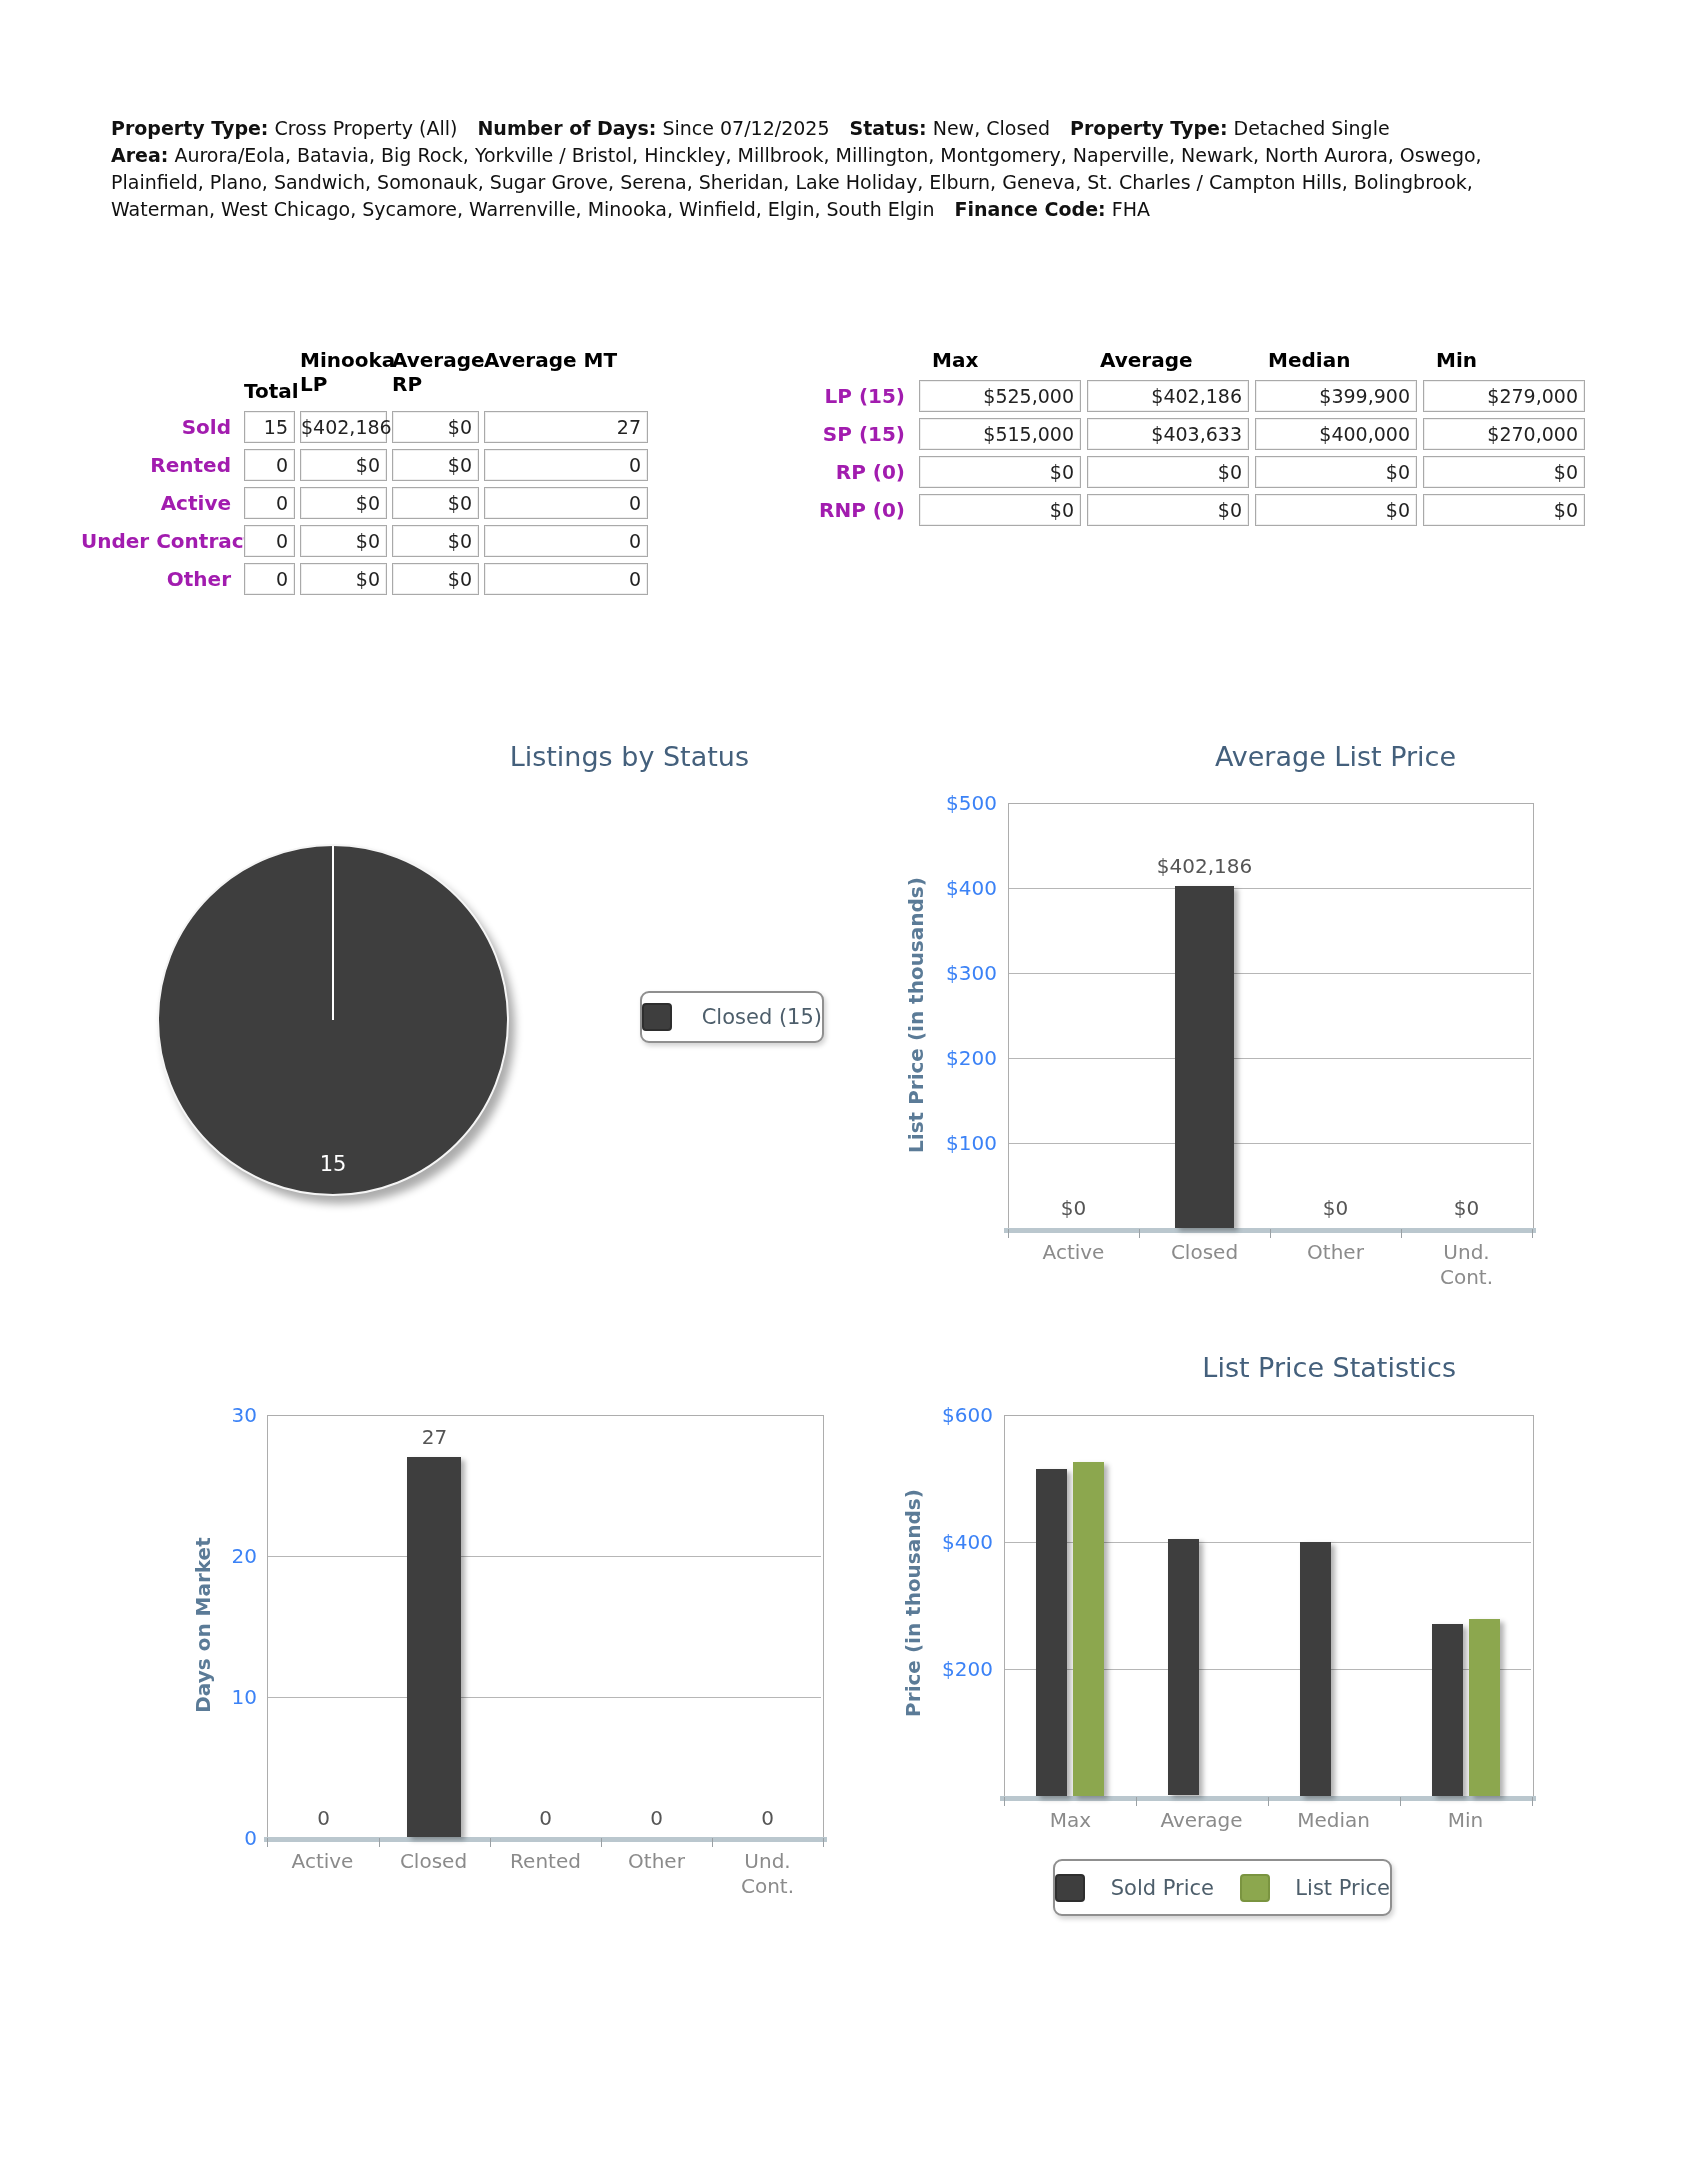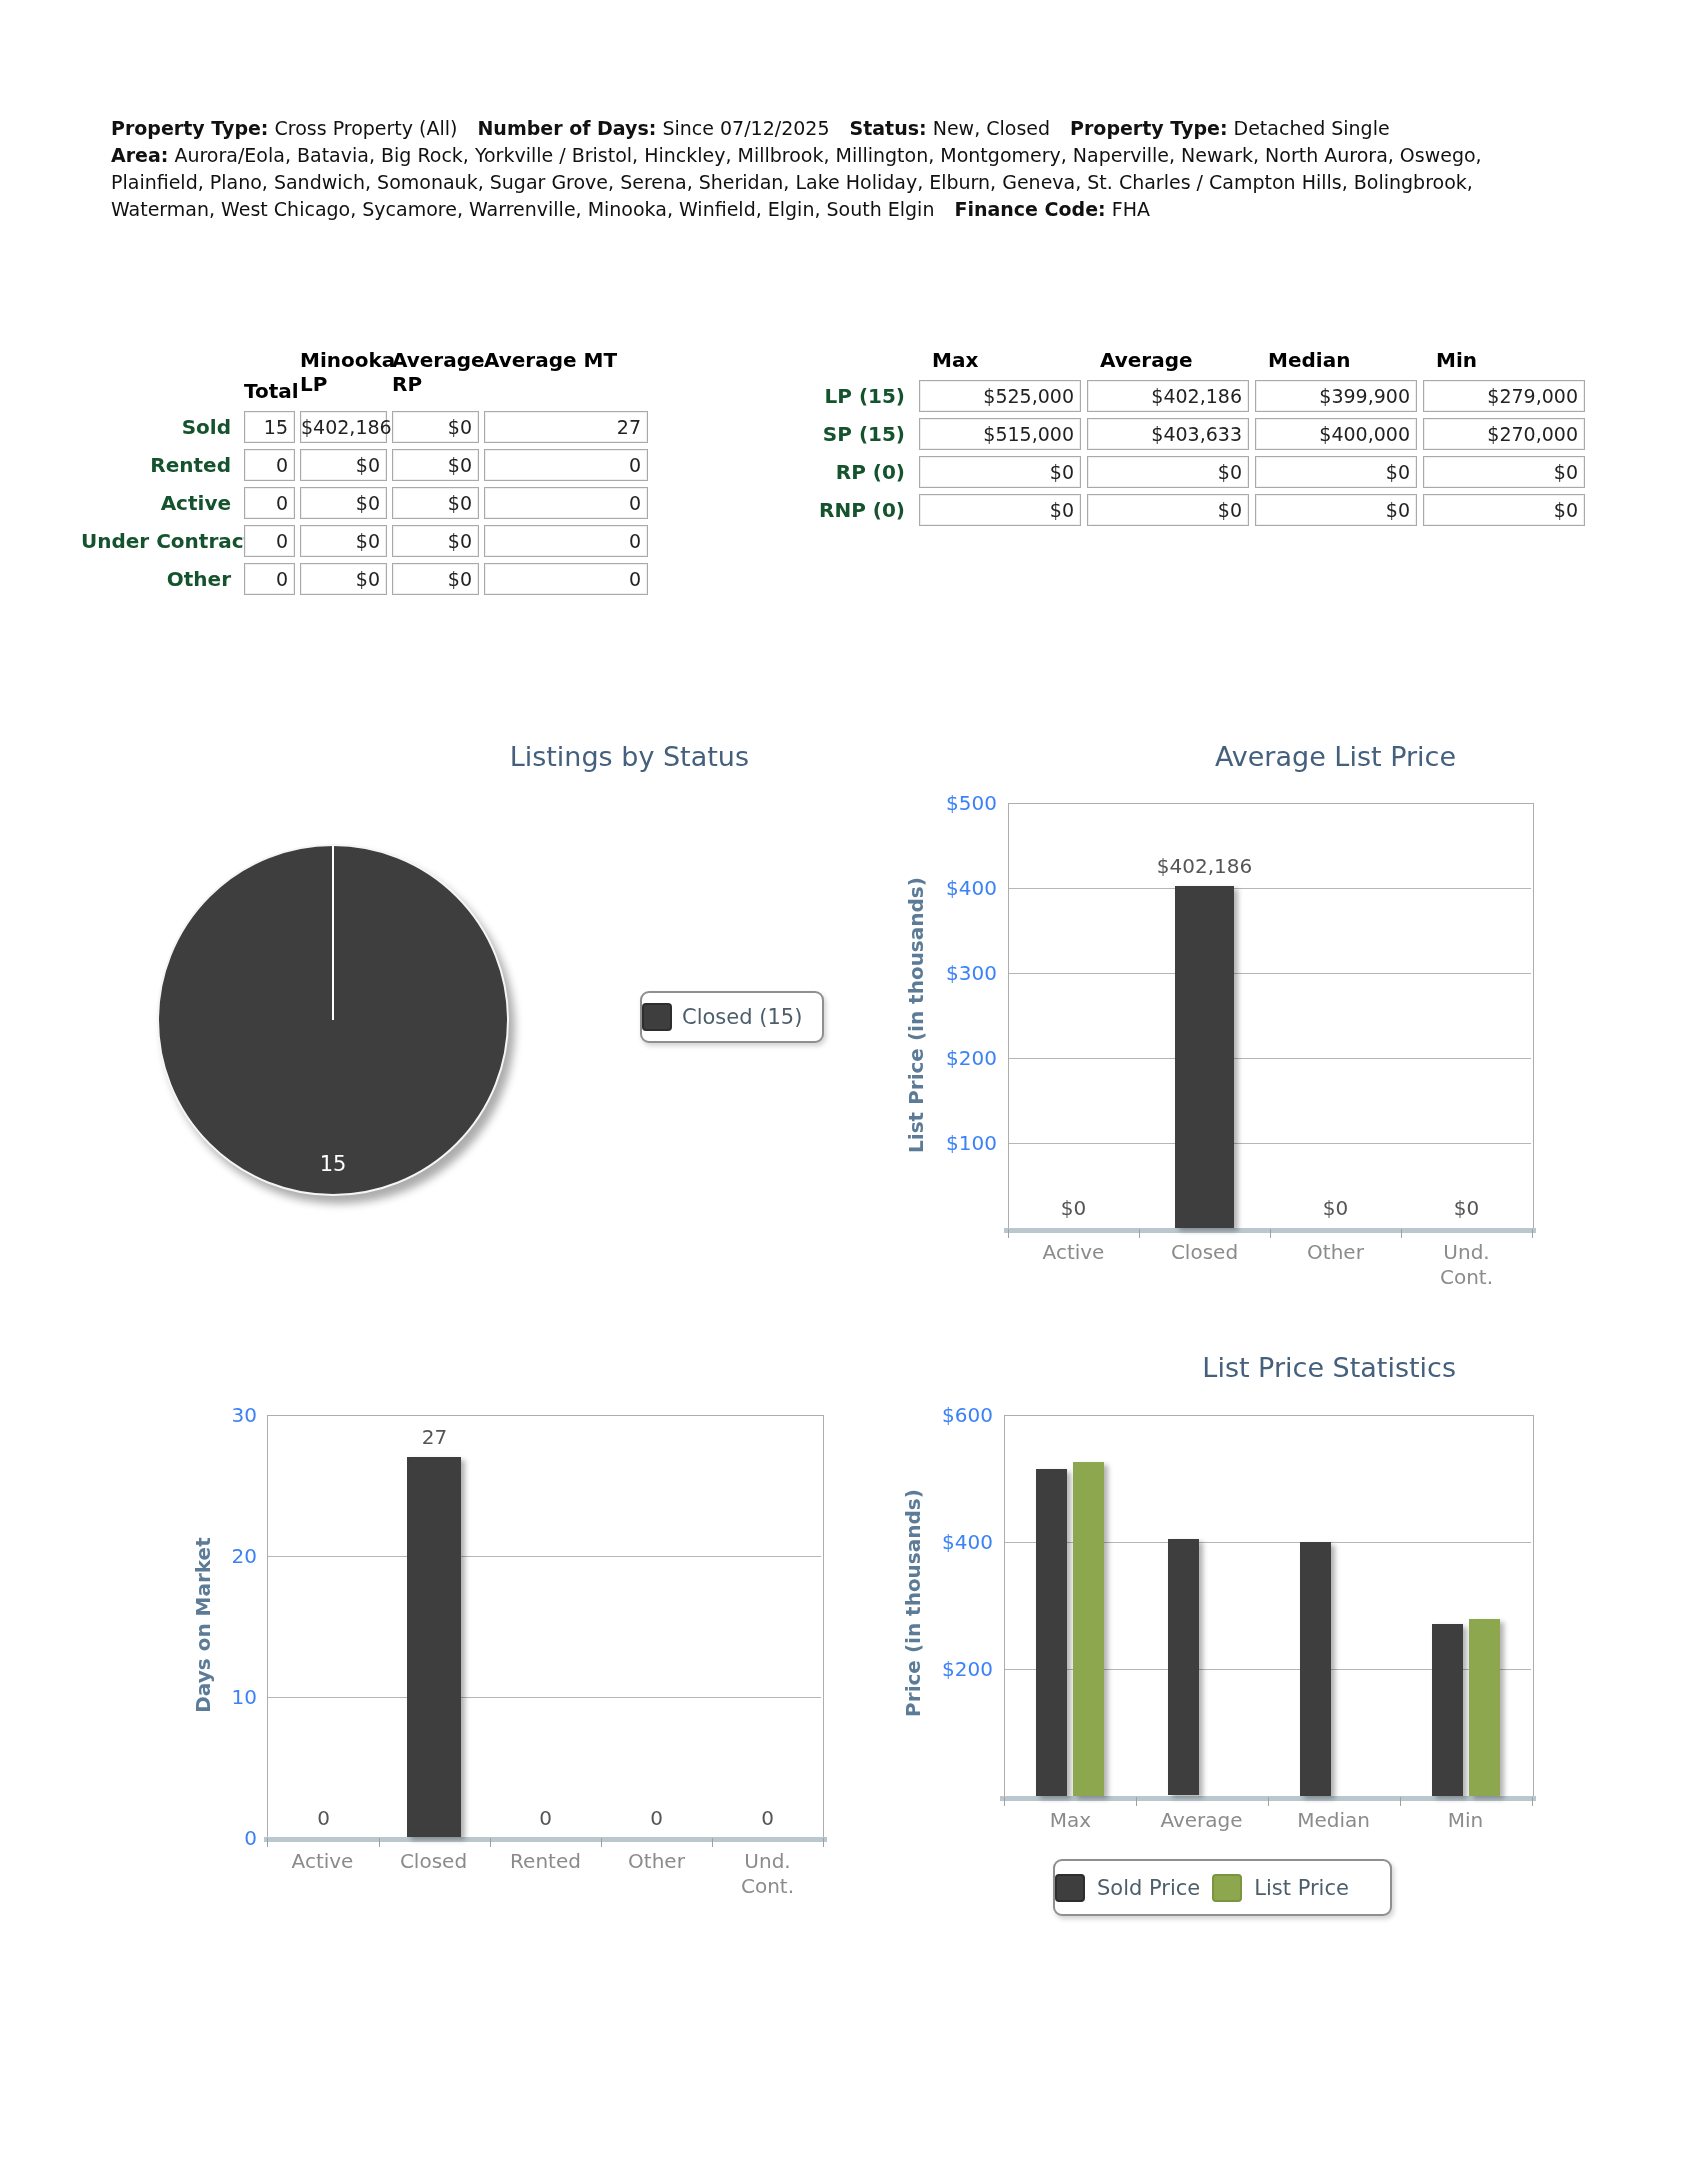--- a/index.html
+++ b/index.html
@@ -11,21 +11,21 @@
   .criteria .gap{display:inline-block;width:20px;}
   
   .tbl{position:absolute;display:grid;}
   #tbl-status{left:64px;top:348px;grid-template-columns:158px 51px 87px 87px 164px;
               grid-template-rows:57px repeat(5,32px);gap:6px 5px;}
   #tbl-price{left:767px;top:348px;grid-template-columns:129px 162px 162px 162px 162px;
              grid-template-rows:26px repeat(4,32px);gap:6px 6px;}
   .th{font-weight:bold;font-size:20px;color:#000;line-height:24px;align-self:start;}
   .th-total{align-self:end;text-align:center;padding-bottom:2px;}
   #tbl-price .th{padding-left:13px;}
-  .rl{font-weight:bold;font-size:20px;color:#14532d;text-align:right;line-height:32px;padding-right:8px;white-space:nowrap;}
+  .rl{font-weight:bold;font-size:20px;color:#a21caf;text-align:right;line-height:32px;padding-right:8px;white-space:nowrap;}
   .cell{background:#fff;border:1px solid #a9a9a9;font-size:19px;color:#222;text-align:right;
         line-height:30px;padding-right:6px;box-shadow:inset 0 0 0 1px #efefef;}
   
   .ctitle{position:absolute;width:495px;text-align:right;font-size:27px;color:#44607c;}
   .ytitle{position:absolute;width:297px;text-align:center;font-weight:bold;font-size:20px;color:#5b7b97;transform:rotate(-90deg);}
   .plotbox{position:absolute;border:1px solid #adadad;}
   .grid{position:absolute;background:#b6b6b6;}
   .ticklab{position:absolute;text-align:right;font-size:20px;color:#3b82f6;height:28px;line-height:28px;}
   .baseline{position:absolute;background:#bac7ce;}
   .tickmark{position:absolute;background:#9aa0a4;}
@@ -36,21 +36,21 @@
   #t1{left:237px;top:741px;} #t2{left:944px;top:741px;}
   #t3{left:234px;top:1352px;} #t4{left:944px;top:1352px;}
   #yt1{left:750px;top:1003px;} #yt2{left:37px;top:1613px;} #yt3{left:747px;top:1591px;}
   
   .pie{position:absolute;left:140px;top:844px;width:348px;height:348px;border-radius:50%;
        background:#3e3e3e;border:2px solid #f5f5f5;box-shadow:6px 8px 9px rgba(0,0,0,0.33);}
   .pie-divider{position:absolute;left:173px;top:0;width:2px;height:174px;background:#fff;}
   .pie-num{position:absolute;left:296px;top:1152px;width:40px;text-align:center;color:#fff;font-size:21px;}
   
   .legendbox{position:absolute;background:#fff;border:2px solid #8f8f8f;border-radius:9px;
-             display:flex;align-items:center;justify-content:flex-start;box-shadow:2px 3px 5px rgba(0,0,0,0.18);}
+             display:flex;align-items:center;justify-content:space-between;box-shadow:2px 3px 5px rgba(0,0,0,0.18);}
   #pie-legend{left:623px;top:991px;width:180px;height:48px;gap:10px;}
   #lps-legend{left:1036px;top:1859px;width:335px;height:53px;gap:12px;}
   .swatch{width:26px;height:24px;border-radius:4px;}
   .swatch.dark{background:#3e3e3e;border:2px solid #2e2e2e;}
   .swatch.green{background:#8ca74e;border:2px solid #7a9440;}
   .ltext{font-size:21px;color:#4d5e6b;}
 </style>
 </head>
 <body>
 

